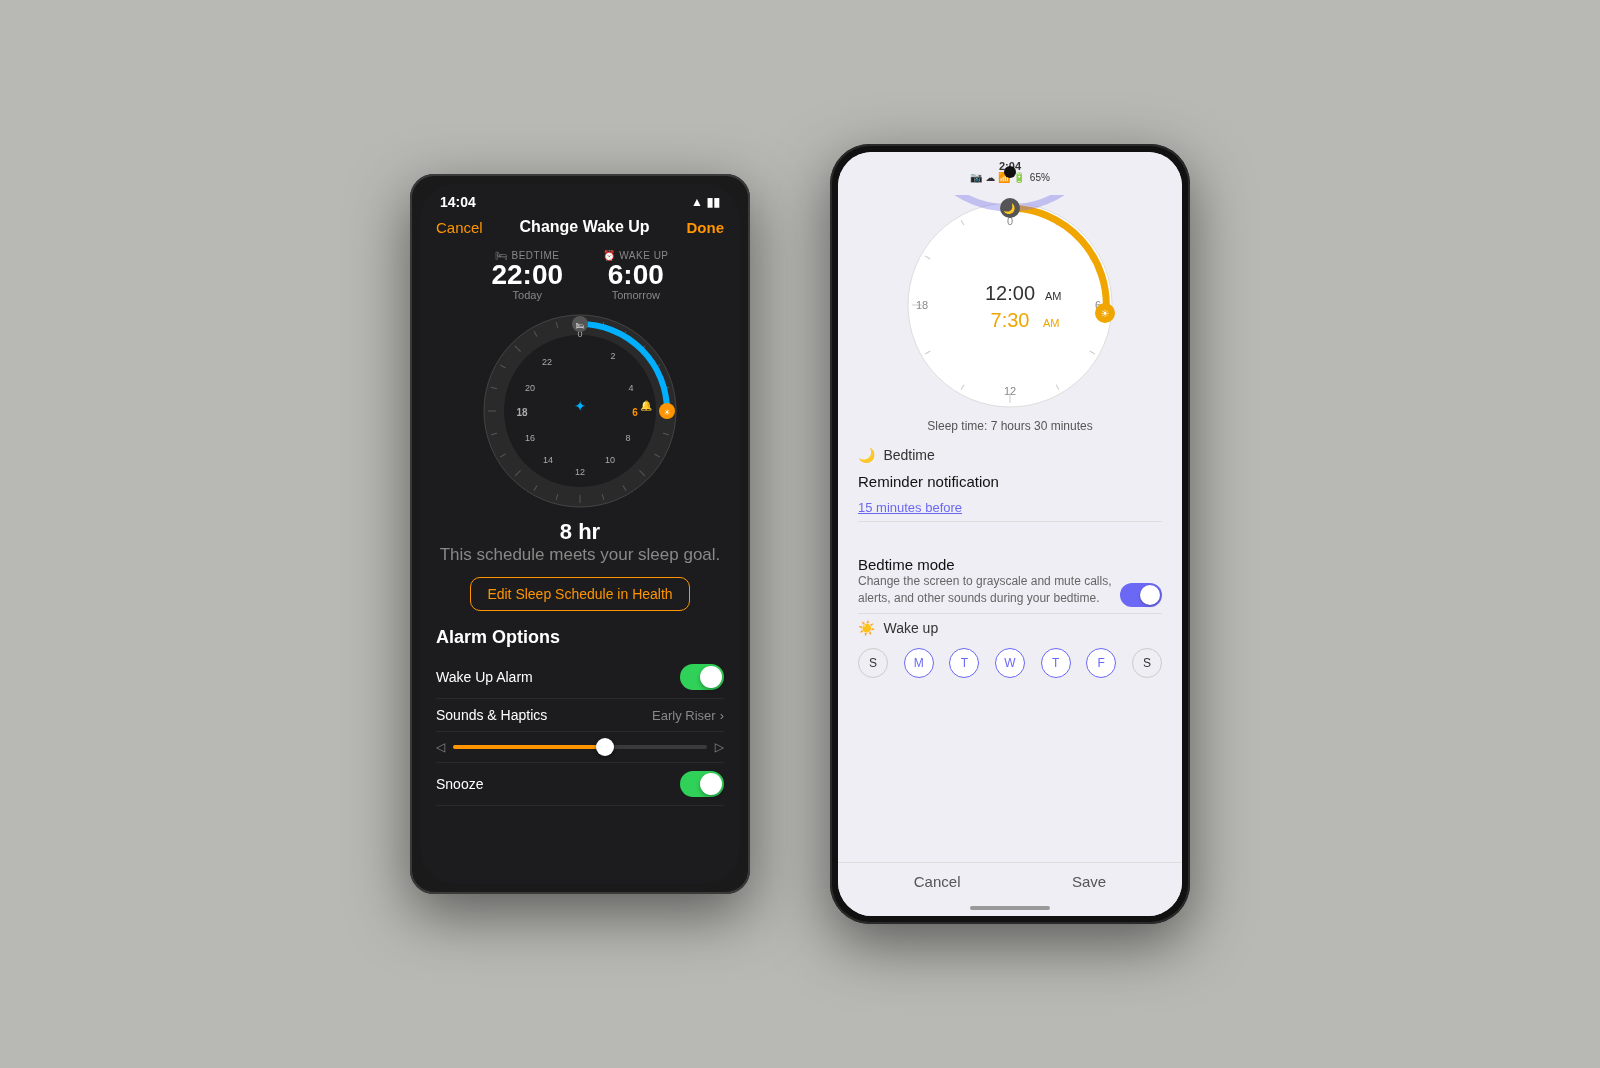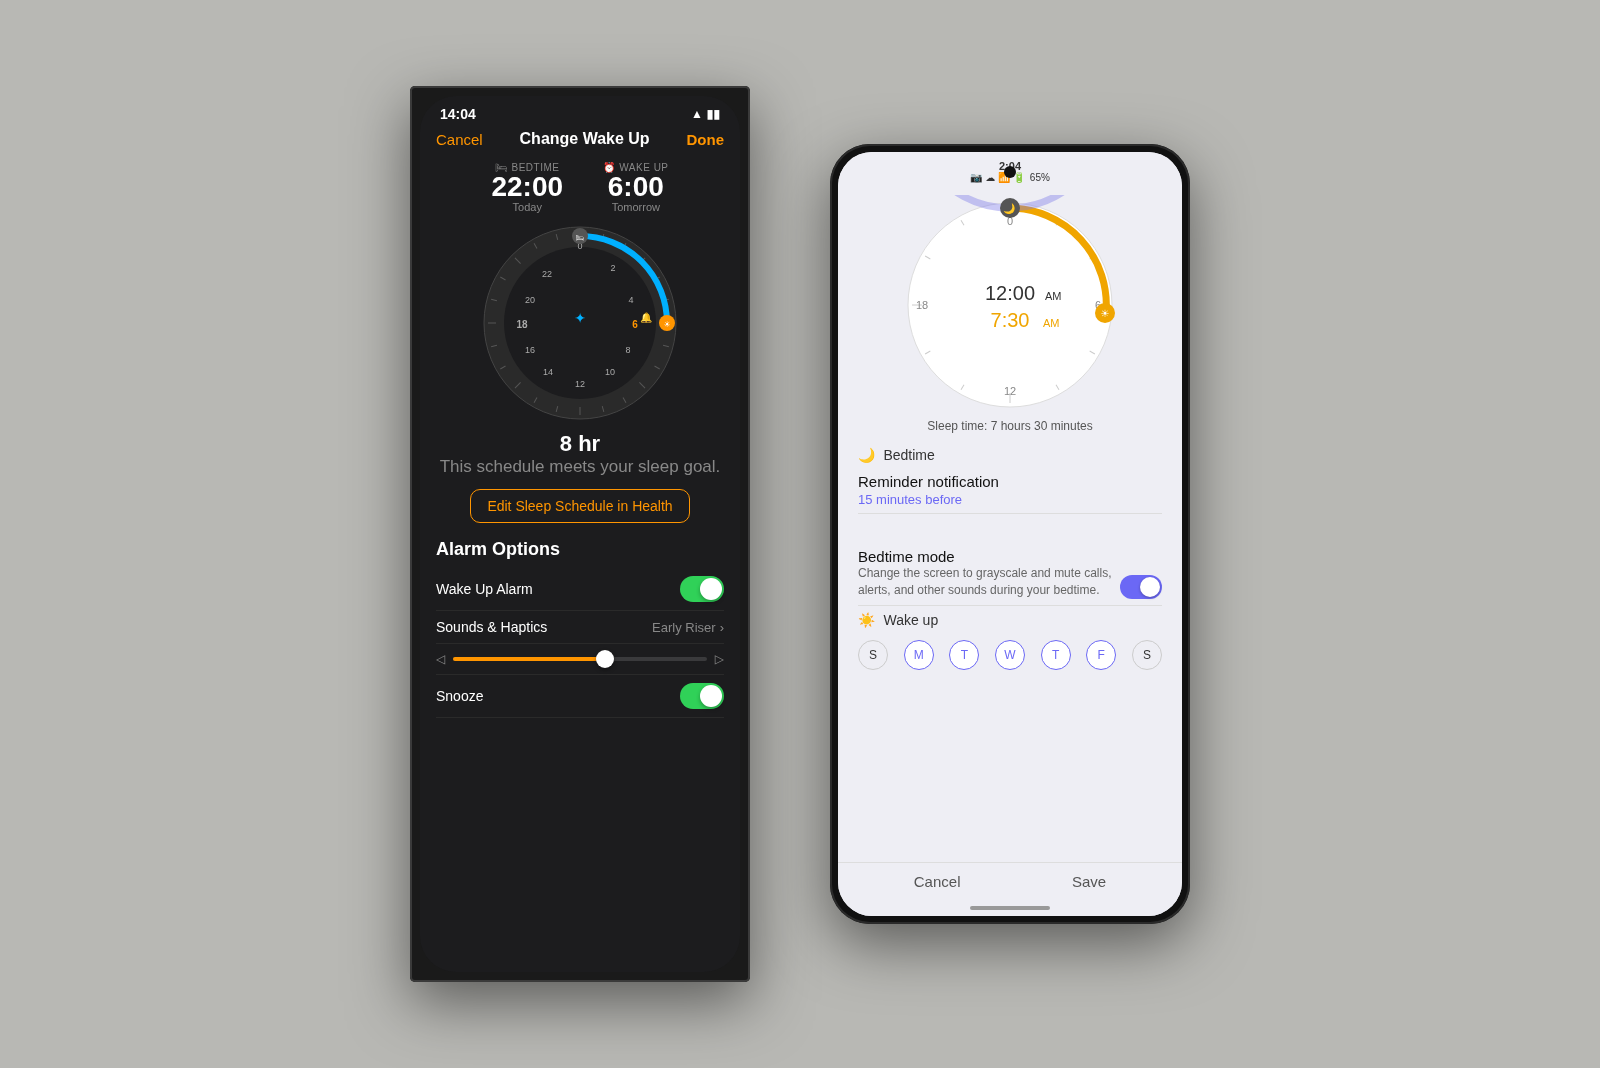--- a/index.html
+++ b/index.html
@@ -20,23 +20,23 @@
       position: relative;
       display: flex;
       align-items: center;
       justify-content: center;
       gap: 80px;
     }
 
     
     .iphone {
       width: 340px;
-      height: 896px;
+      height: 720px;
       background: #1a1a1a;
-      border-radius: 5px;
+      border-radius: 24px;
       position: relative;
       box-shadow: 0 20px 60px rgba(0,0,0,0.5), inset 0 0 0 2px #3a3a3a;
       overflow: hidden;
       padding: 0;
     }
     .iphone-screen {
       position: absolute;
       top: 10px; left: 10px; right: 10px; bottom: 10px;
       background: #1c1c1e;
       border-radius: 36px;
@@ -315,21 +315,22 @@
       border-bottom: 1px solid #ddd;
     }
     .android-row-title {
       font-size: 15px;
       font-weight: 500;
       color: #111;
     }
     .android-row-sub {
       font-size: 13px;
       color: #6b68f5;
-      margin-top: 2px;
+      margin-top: 10px;
+      text-decoration: underline;
     }
     .android-row-flex {
       display: flex;
       justify-content: space-between;
       align-items: flex-end;
       margin-top: 28px;
     }
     .android-row-desc {
       font-size: 12px;
       color: #666;

